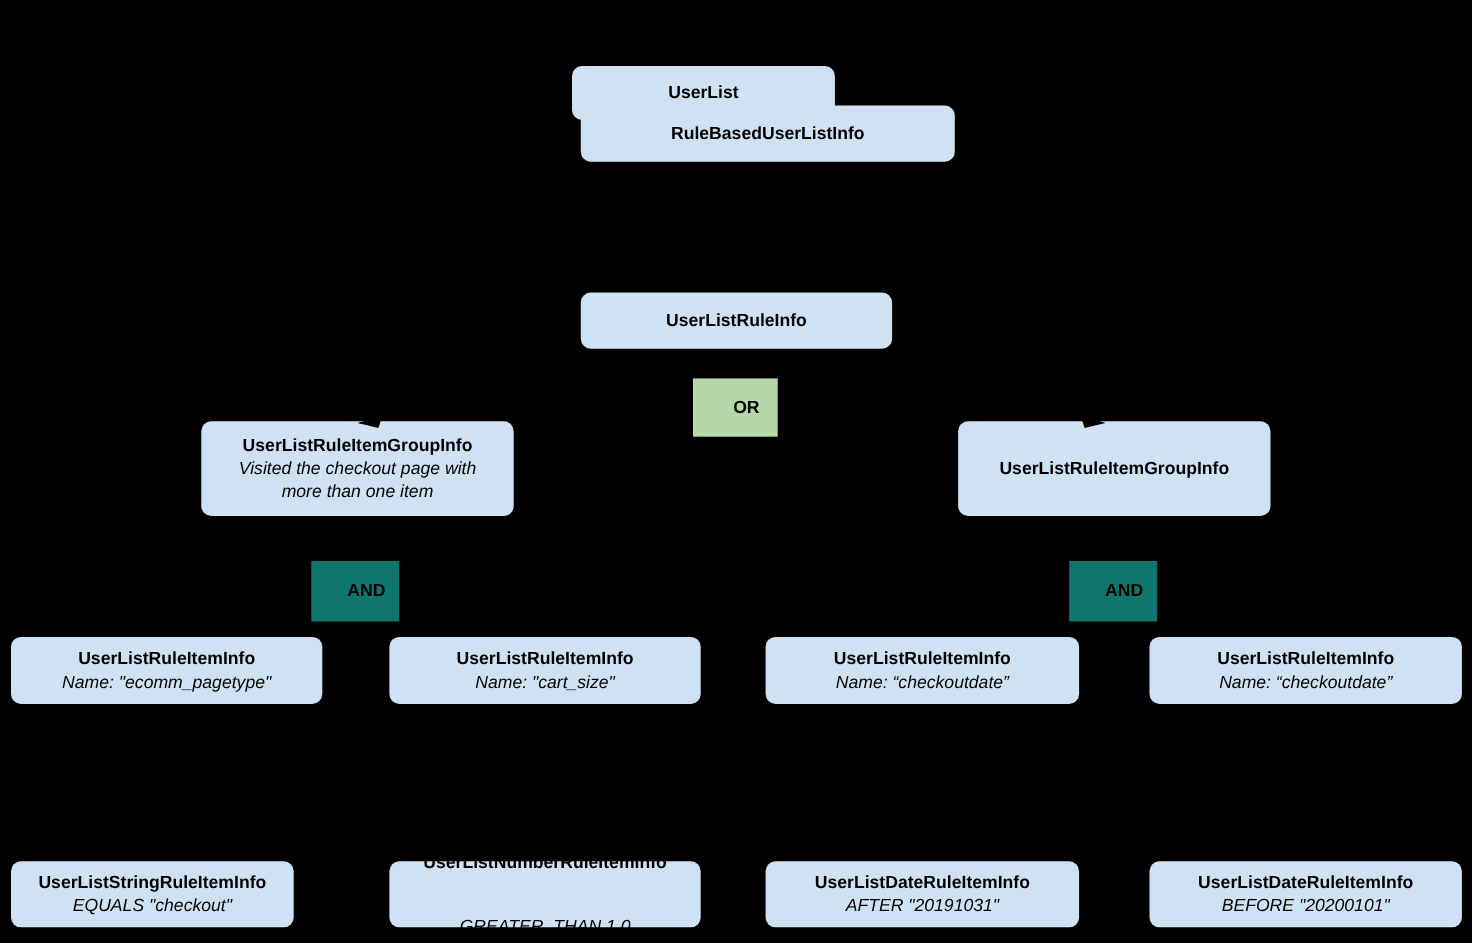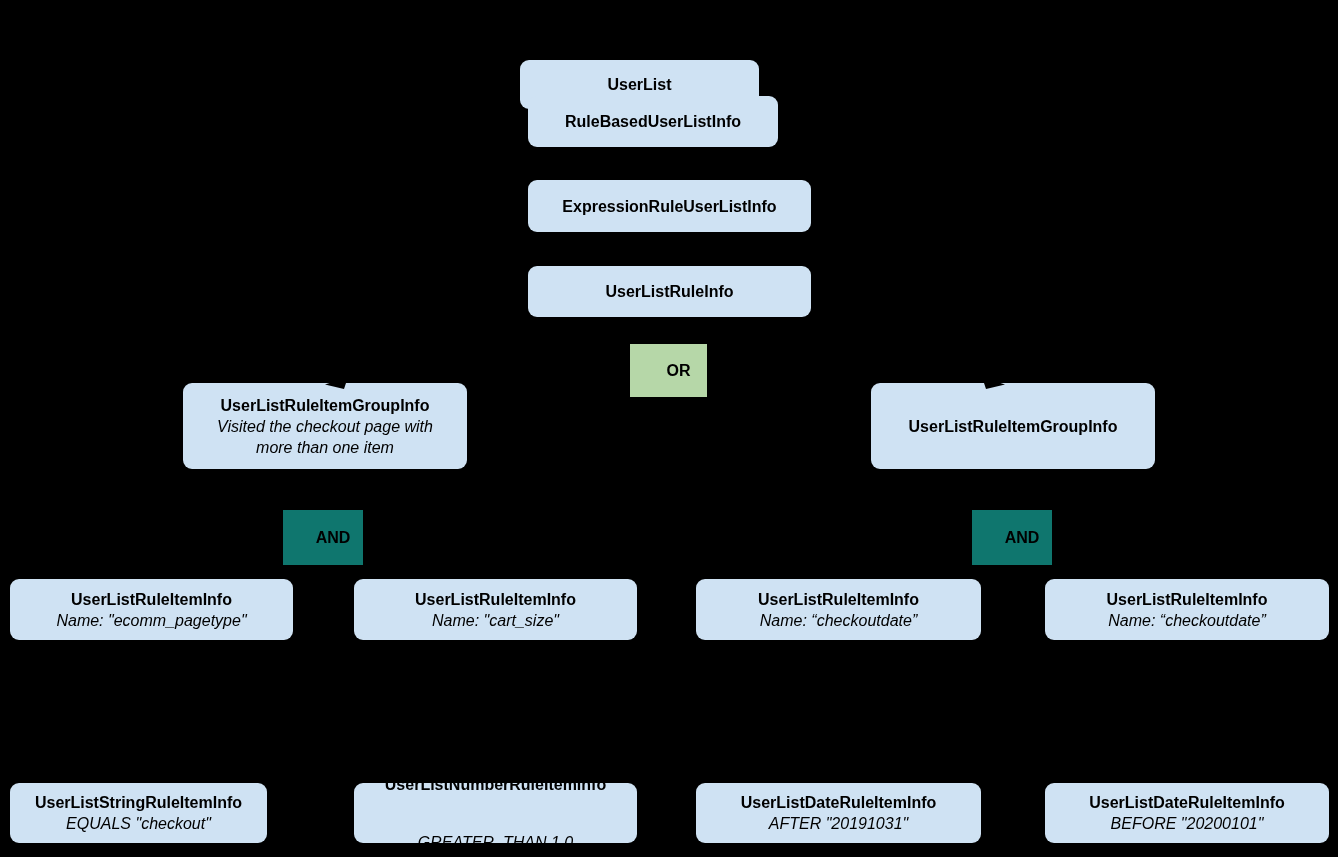--- a/index.html
+++ b/index.html
@@ -42,21 +42,21 @@
     font-weight: bold;
     font-size: 16px;
     box-sizing: border-box;
     padding-left: 20px;
   }
   .or  { background: #b6d7a8; }
   .and { background: #0f766e; }
 
   
   #n-userlist      { left: 520px; top: 13px;  width: 239px; height: 49px; margin-top: 47px; }
-  #n-rulebased     { left: 528px; top: 96px;  width: 250px; height: 51px; }
+  #n-rulebased     { left: 528px; top: 96px;  width: 340px; height: 51px; }
   #n-expression    { left: 528px; top: 180px; width: 283px; height: 52px; }
   #n-userlistrule  { left: 528px; top: 266px; width: 283px; height: 51px; }
 
   
   #n-or        { left: 630px; top: 344px; width: 77px; height: 53px; }
   #n-and-left  { left: 283px; top: 510px; width: 80px; height: 55px; }
   #n-and-right { left: 972px; top: 510px; width: 80px; height: 55px; }
 
   
   #n-group-left  { left: 183px; top: 383px; width: 284px; height: 86px; padding: 0 22px; }
@@ -87,23 +87,20 @@
 <div class="canvas">
 
   <div class="node" id="n-userlist">
     <div class="title">UserList</div>
   </div>
 
   <div class="node" id="n-rulebased">
     <div class="title">RuleBasedUserListInfo</div>
   </div>
 
-  <div class="node" id="n-expression">
-    <div class="title">ExpressionRuleUserListInfo</div>
-  </div>
 
   <div class="node" id="n-userlistrule">
     <div class="title">UserListRuleInfo</div>
   </div>
 
   <div class="op or" id="n-or">OR</div>
 
   <div class="node" id="n-group-left">
     <div class="title">UserListRuleItemGroupInfo</div>
     <div class="desc">Visited the checkout page with more than one item</div>

